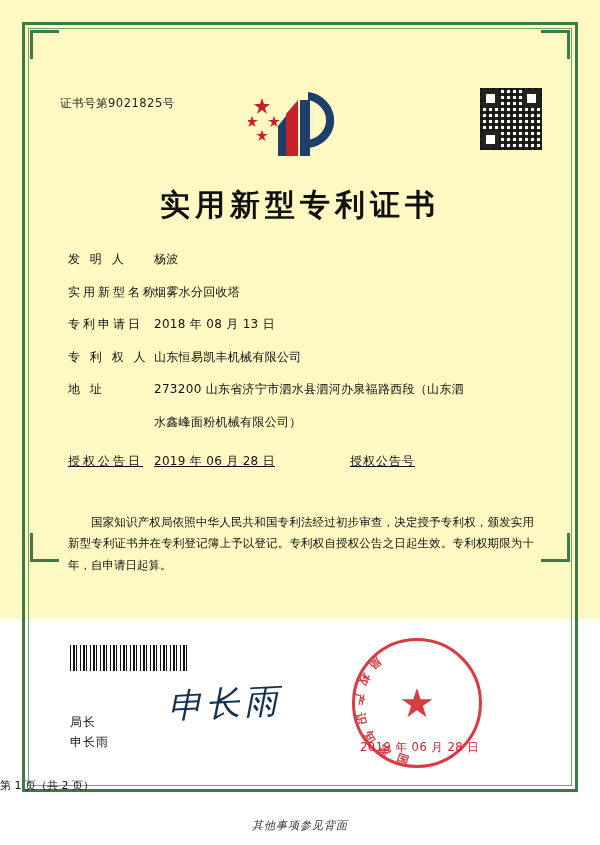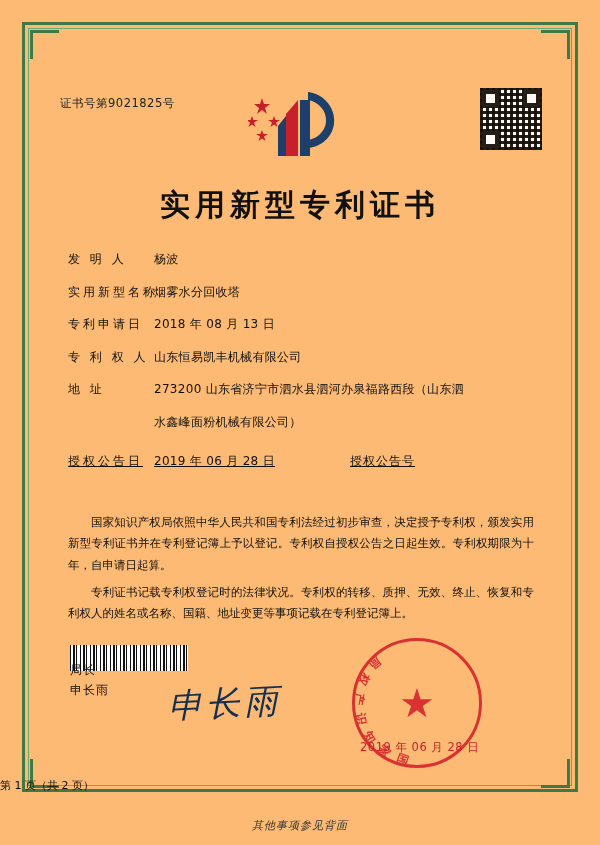--- a/index.html
+++ b/index.html
@@ -13,22 +13,22 @@
     font-family: "DejaVu Sans", "Liberation Sans", sans-serif;
     color: #1a1a1a;
     position: relative;
     overflow: hidden;
   }
 
   .page {
     position: absolute;
     left: 0; top: 0;
     width: 600px;
-    height: 845px;
-    background: #fdba74;
+    height: 619px;
+    background: #fef9c3;
   }
 
   
   .frame-outer {
     position: absolute;
     left: 22px; top: 22px;
     width: 556px; height: 770px;
     border: 3px solid #3f7a46;
     box-sizing: border-box;
   }
@@ -190,21 +190,21 @@
     font-size: 12px;
     color: #d4202a;
     font-family: "DejaVu Serif", "Liberation Serif", serif;
     font-weight: bold;
     transform-origin: 0 0;
   }
 
   
   .sign-label {
     position: absolute;
-    left: 70px; top: 660px;
+    left: 70px; top: 712px;
     font-size: 12px;
     line-height: 1.7;
     letter-spacing: 1px;
     color: #111;
   }
   .signature {
     position: absolute;
     left: 168px; top: 681px;
     font-family: "DejaVu Serif", "Liberation Serif", serif;
     font-size: 34px;
@@ -307,21 +307,20 @@
     <div class="field-row two-col" style="margin-top:20px;text-decoration:underline;">
       <div class="field-label">授权公告日</div>
       <div class="field-value">2019 年 06 月 28 日</div>
       <div class="field-label2">授权公告号</div>
     </div>
 
   </div>
 
   <div class="body-text">
     <p>国家知识产权局依照中华人民共和国专利法经过初步审查，决定授予专利权，颁发实用新型专利证书并在专利登记簿上予以登记。专利权自授权公告之日起生效。专利权期限为十年，自申请日起算。</p>
-    <p>专利证书记载专利权登记时的法律状况。专利权的转移、质押、无效、终止、恢复和专利权人的姓名或名称、国籍、地址变更等事项记载在专利登记簿上。</p>
   </div>
 
   <div class="barcode"></div>
 
   <div class="sign-label">
     <div>局长</div>
     <div>申长雨</div>
   </div>
   <div class="signature">申长雨</div>
 

